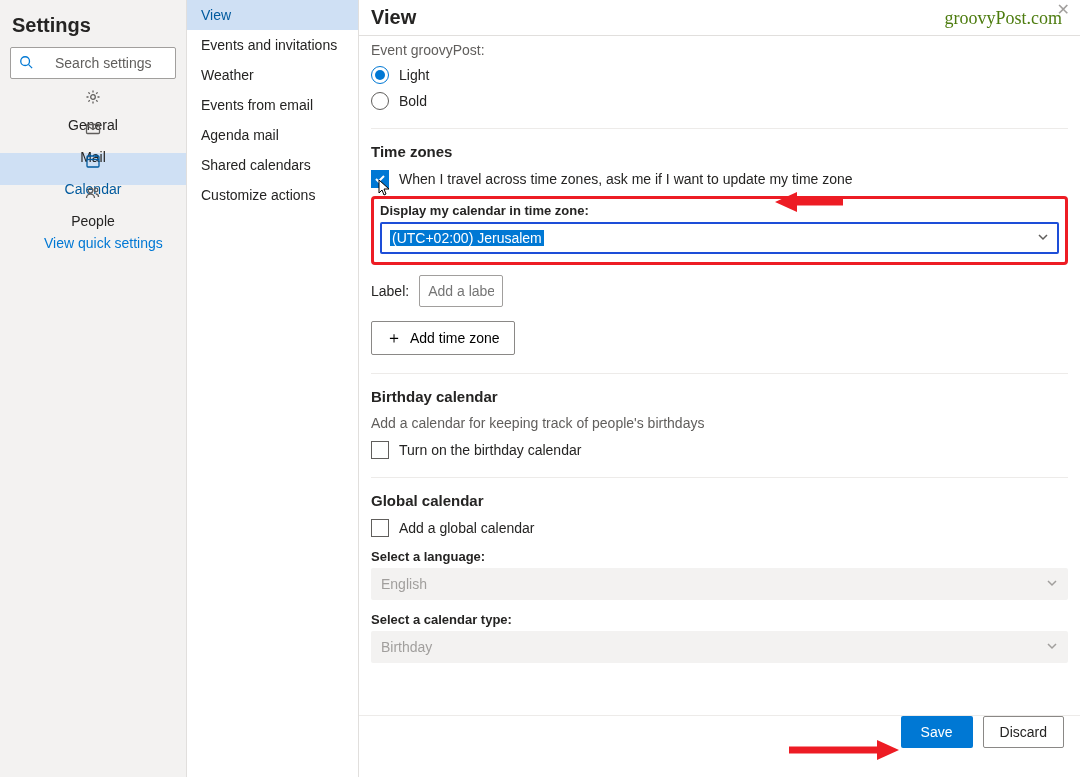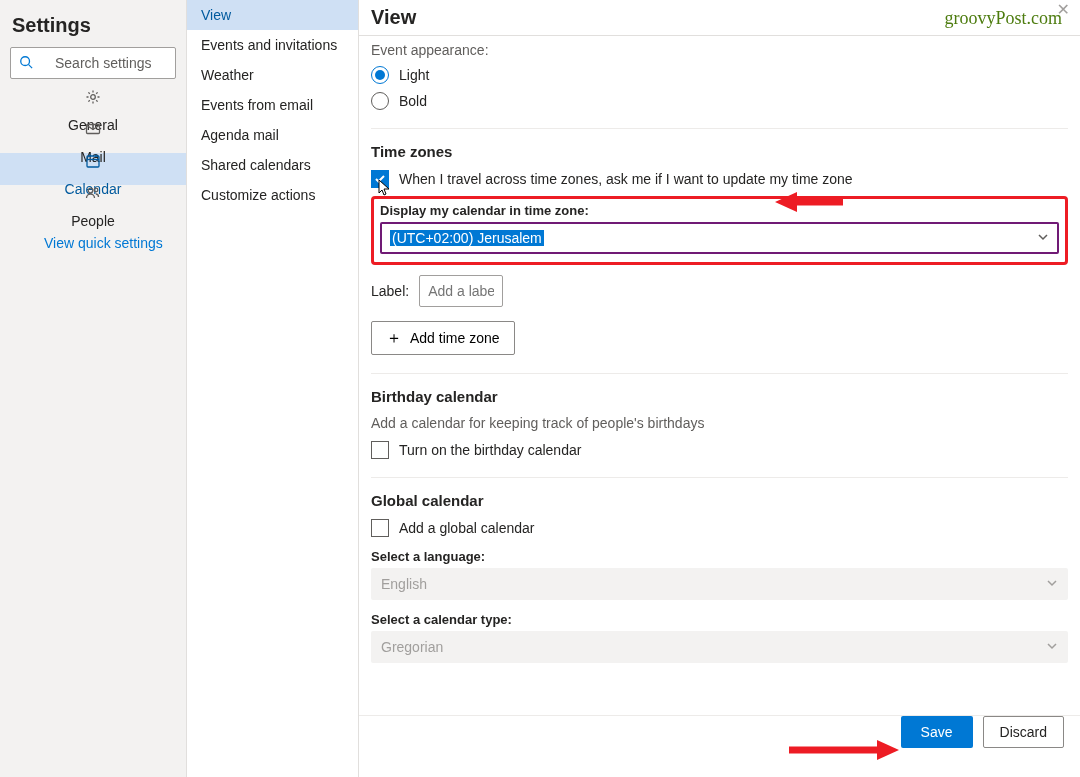--- a/index.html
+++ b/index.html
@@ -208,21 +208,21 @@
     padding: 4px 6px 8px 6px;
     margin: 6px 0 10px 0;
   }
   .field-label {
     font-size: 13px;
     font-weight: 600;
     margin-bottom: 4px;
   }
   .dropdown {
     height: 32px;
-    border: 2px solid #701a75;
+    border: 2px solid #1d4ed8;
     border-radius: 2px;
     display: flex;
     align-items: center;
     padding: 0 8px;
     background: #fff;
     justify-content: space-between;
   }
   .dropdown .value {
     background: #0078d4;
     color: #fff;
@@ -410,21 +410,21 @@
 
   <div class="right-header">
     <h2>View</h2>
     <span class="watermark">groovyPost.com</span>
     <span class="close-x">✕</span>
   </div>
 
   <div class="right-scroll">
 
     
-    <div class="cut-heading">Event appearance:</div>
+    <div class="cut-heading">Event groovyPost:</div>
     <div class="control-row">
       <span class="radio checked"></span>
       <span>Light</span>
     </div>
     <div class="control-row">
       <span class="radio"></span>
       <span>Bold</span>
     </div>
 
     <hr class="divider">
@@ -489,21 +489,21 @@
     <div class="field-label" style="margin-top:12px">Select a language:</div>
     <div class="select-disabled">
       <span>English</span>
       <span><svg width="12" height="12" viewBox="0 0 12 12">
             <path d="M2 4l4 4 4-4" stroke="currentColor" stroke-width="1.5" fill="none"></path>
           </svg></span>
     </div>
 
     <div class="field-label">Select a calendar type:</div>
     <div class="select-disabled">
-      <span>Gregorian</span>
+      <span>Birthday</span>
       <span><svg width="12" height="12" viewBox="0 0 12 12">
             <path d="M2 4l4 4 4-4" stroke="currentColor" stroke-width="1.5" fill="none"></path>
           </svg></span>
     </div>
 
     <div style="height:20px"></div>
 
     
     <svg class="arrow" style="left:416px; top:154px;" width="70" height="24" viewBox="0 0 70 24">
       <line x1="68" y1="12" x2="16" y2="12" stroke="#ed1c24" stroke-width="7"></line>

